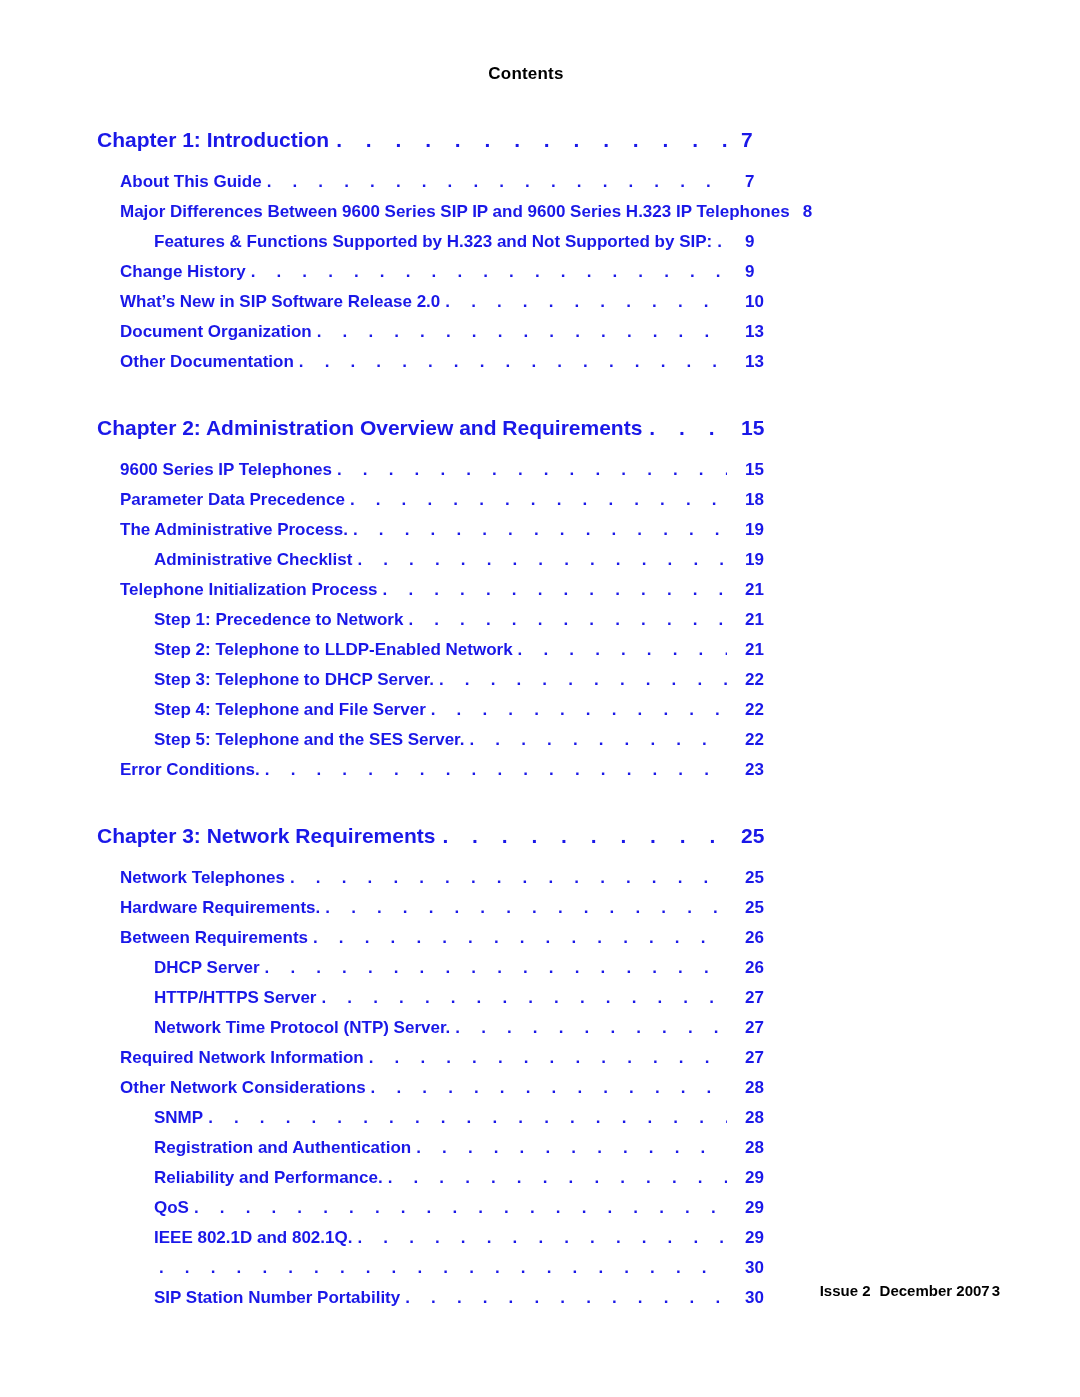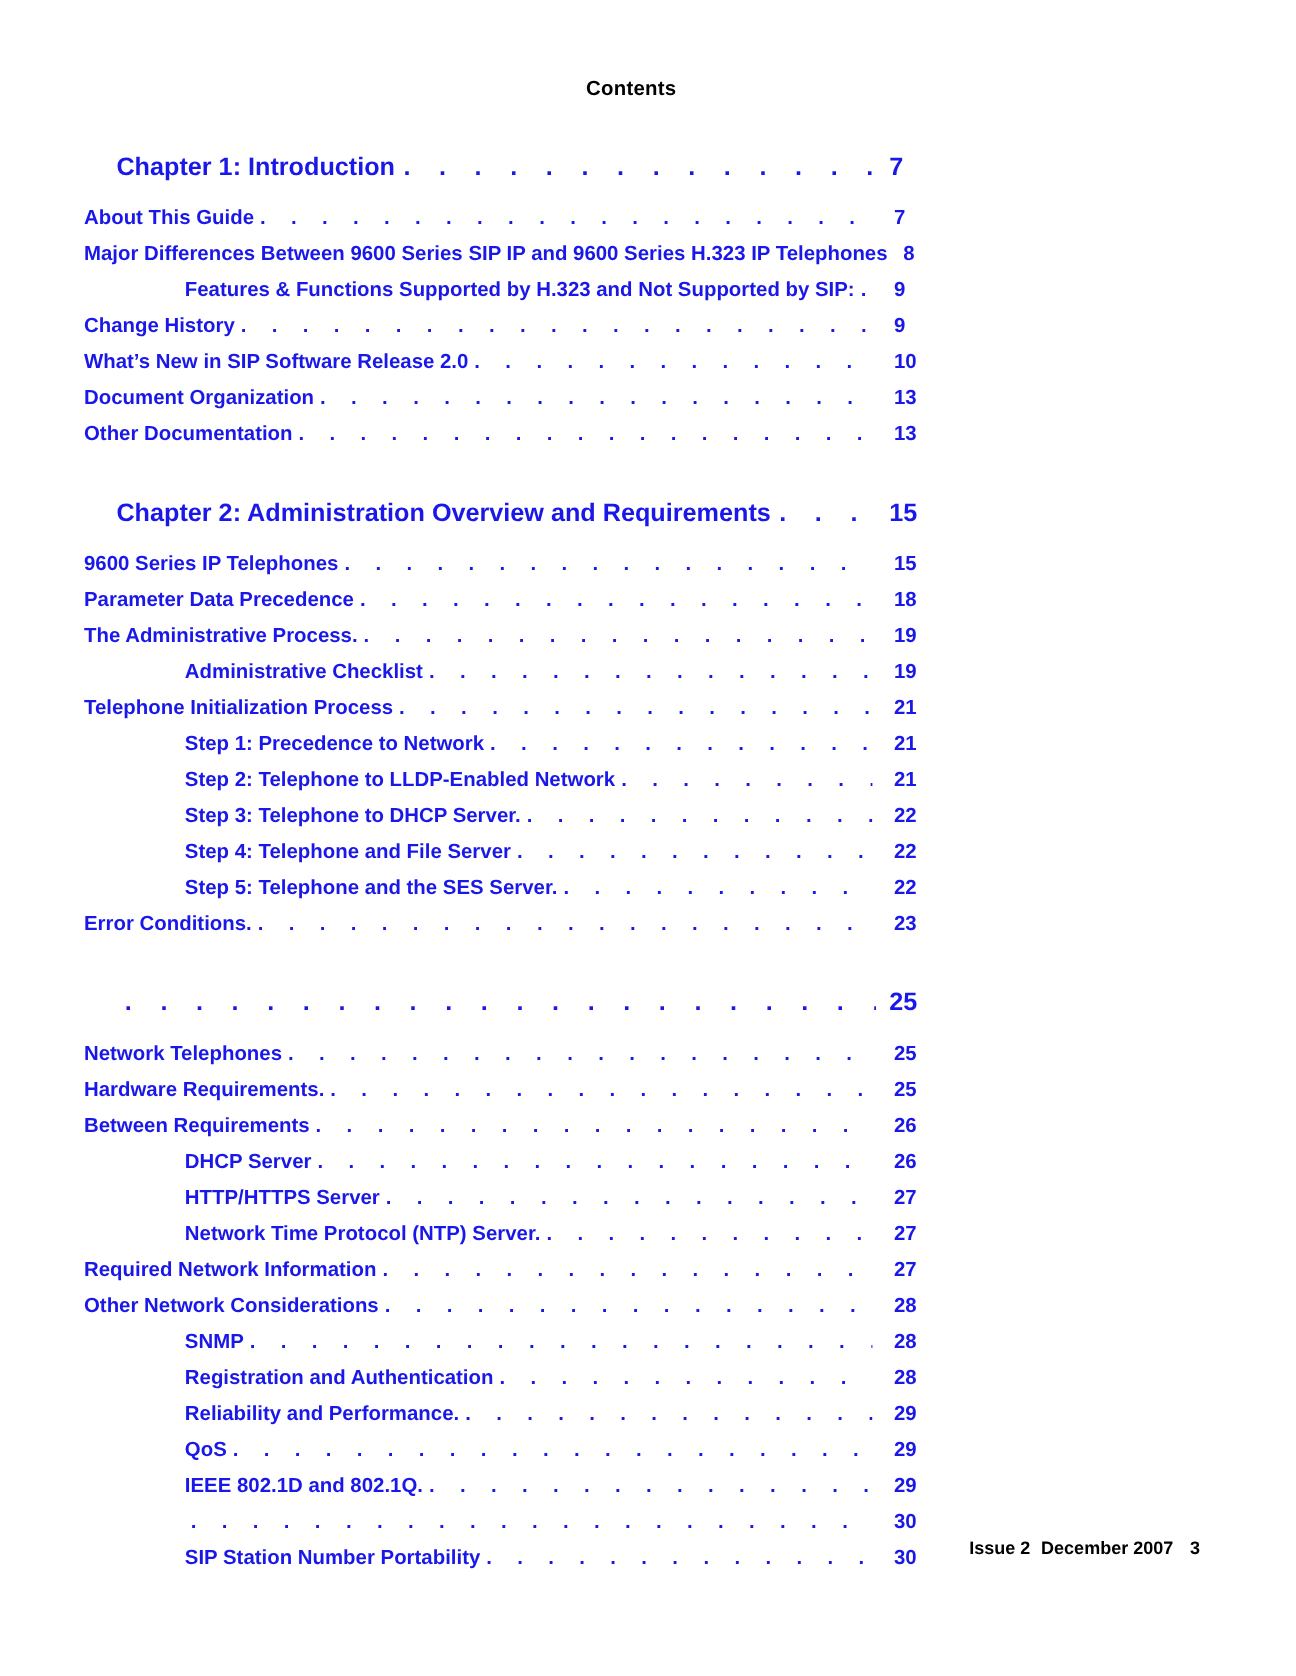--- a/index.html
+++ b/index.html
@@ -91,21 +91,21 @@
   .level-chapter .leader {
     letter-spacing: 9px;
     margin-left: 7px;
     margin-right: 2px;
   }
 
   
   .level-1 {
     font-size: 17px;
     height: 30px;
-    padding-left: 70px;
+    padding-left: 120px;
   }
   .level-1 .pagenum {
     width: 177px;
     padding-left: 13px;
     box-sizing: border-box;
   }
 
   
   .level-2 {
     font-size: 17px;
@@ -133,21 +133,21 @@
     left: 0;
     width: 1080px;
     text-align: right;
     padding-right: 80px;
     box-sizing: border-box;
     font-size: 15px;
     font-weight: bold;
     color: #000000;
   }
   .footer .issue { margin-right: 9px; }
-  .footer .date  { margin-right: 14px; }
+  .footer .date  { margin-right: 2px; }
 </style>
 </head>
 <body>
 
 <div class="page">
 
   <div class="contents-heading">Contents</div>
 
   <div class="toc" id="toc-list">
       <div class="toc-row level-chapter">
@@ -245,20 +245,21 @@
         <span class="leader"></span>
         <span class="pagenum">22</span>
       </div>
       <div class="toc-row level-1">
         <span class="entry-text">Error Conditions.</span>
         <span class="leader"></span>
         <span class="pagenum">23</span>
       </div>
       <div class="chapter-gap"></div>
       <div class="toc-row level-chapter">
+        <span class="entry-text">Chapter 3: Network Requirements</span>
         <span class="leader"></span>
         <span class="pagenum">25</span>
       </div>
       <div class="toc-row level-1">
         <span class="entry-text">Network Telephones</span>
         <span class="leader"></span>
         <span class="pagenum">25</span>
       </div>
       <div class="toc-row level-1">
         <span class="entry-text">Hardware Requirements.</span>

